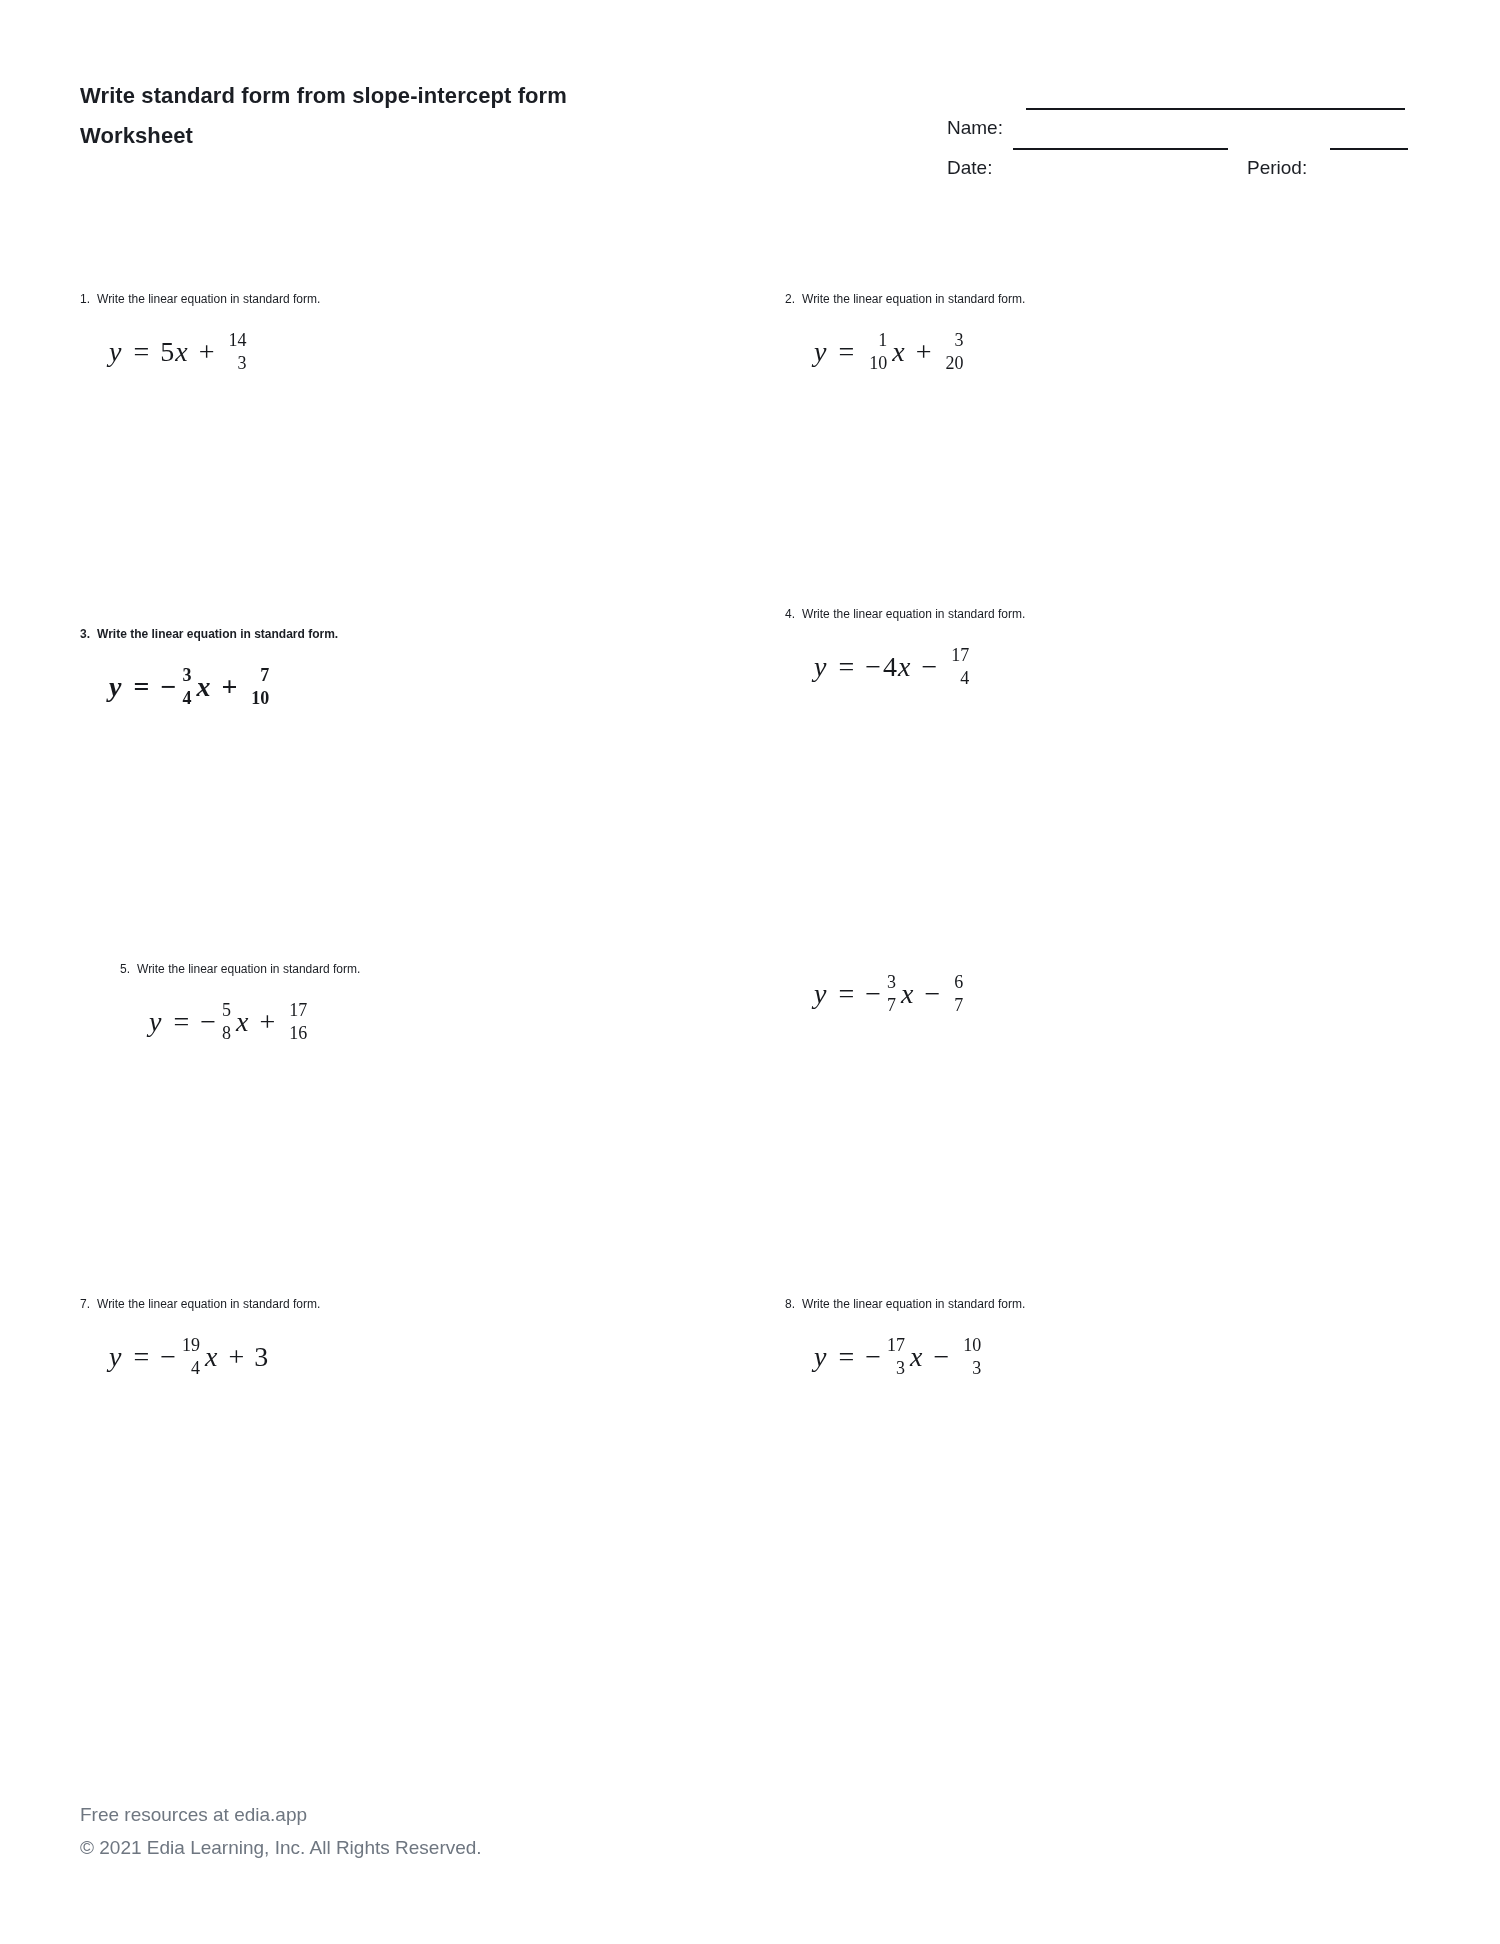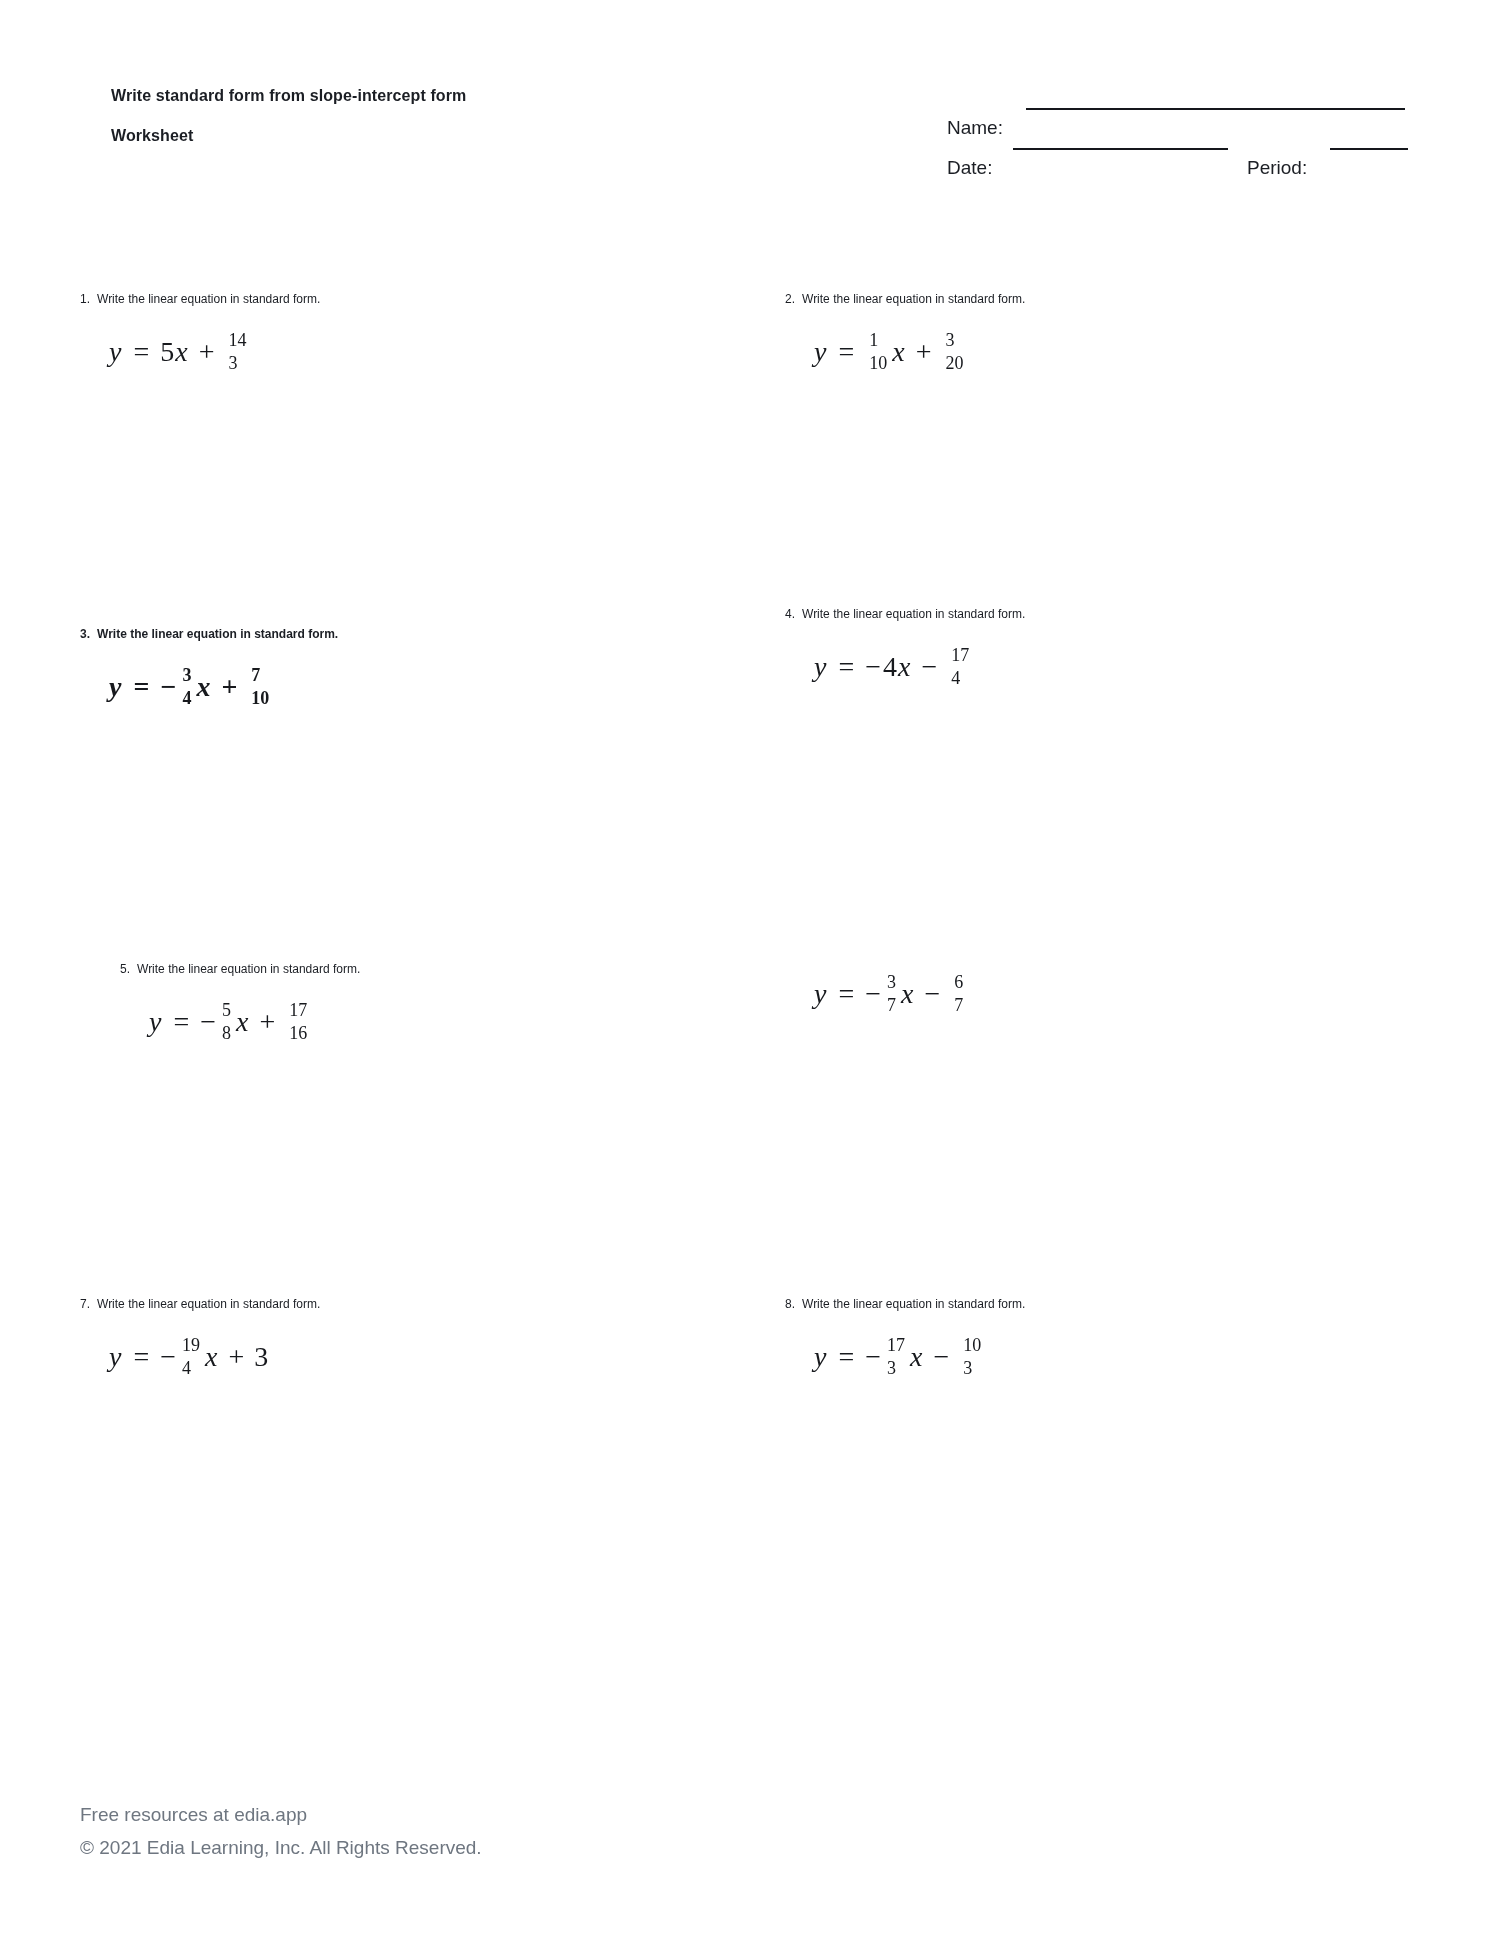--- a/index.html
+++ b/index.html
@@ -11,21 +11,21 @@
   *{box-sizing:border-box;}
   html,body{margin:0;padding:0;}
   body{
     width:1500px;height:1944px;background:var(--bg);
     font-family:"Liberation Sans",sans-serif;color:var(--text);
   }
   .page{position:relative;width:1500px;height:1944px;overflow:hidden;background:var(--bg);}
 
   
   .title-block{position:absolute;left:80px;top:76px;}
-  .title-line{font-size:16px;font-weight:700;line-height:40px;letter-spacing:.1px;margin-left:31px;}
+  .title-line{font-size:22px;font-weight:700;line-height:40px;letter-spacing:.1px;}
 
   .hdr-label{position:absolute;font-size:19px;color:var(--text);margin-top:23px;}
   .blank-line{position:absolute;height:20px;border-bottom:2px solid var(--line);}
 
   
   .problem{position:absolute;width:620px;}
   .prompt{font-size:12px;line-height:28px;color:var(--text);}
   .prompt .pnum{margin-right:7px;}
 
   .equation{
@@ -34,21 +34,21 @@
     font-family:"Liberation Serif",serif;
     font-size:28px;color:#17191d;
     min-height:46px;
   }
   .m-var{font-style:italic;padding:0 1px;}
   .m-num{font-style:normal;}
   .m-rel{margin:0 11px;font-style:normal;}
   .m-bin{margin:0 10px;font-style:normal;}
   .m-neg{margin-right:2px;font-style:normal;}
   .mfrac{
-    display:inline-flex;flex-direction:column;align-items:flex-start;
+    display:inline-flex;flex-direction:column;align-items:flex-end;
     font-size:18px;line-height:1.08;font-style:normal;
     vertical-align:middle;margin:0 1px;
   }
   .fnum,.fden{text-align:center;padding:0 3px;}
   .fbar{display:block;height:2px;background:currentColor;margin:1px 0;}
 
   
   .footer{position:absolute;left:80px;top:1798px;color:var(--footer);font-size:19px;line-height:33px;}
 </style>
 </head>

